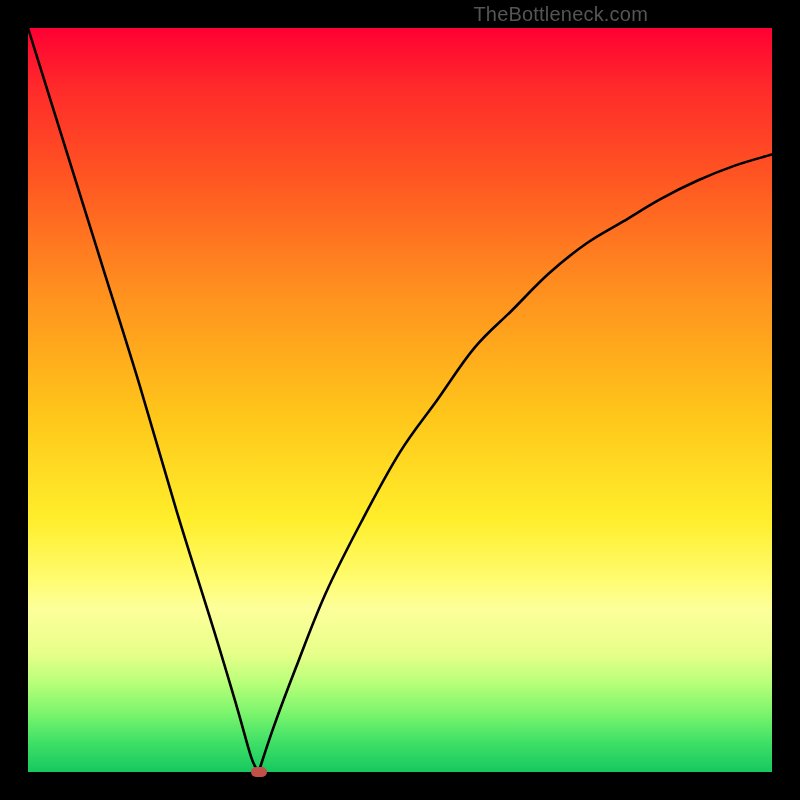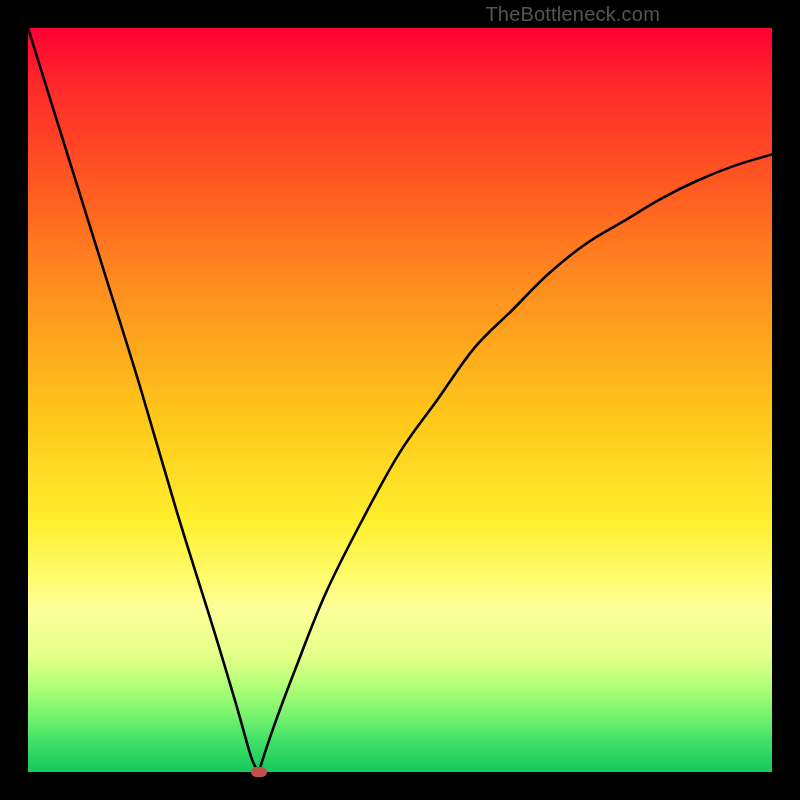--- a/index.html
+++ b/index.html
@@ -9,21 +9,20 @@
     height: 800px;
     background: #000;
     font-family: Arial, Helvetica, sans-serif;
     overflow: hidden;
   }
   .frame {
     position: relative;
     width: 658px;
     height: 800px;
     background: #000;
-    padding-left: 12px;
   }
   .plot {
     position: absolute;
     left: 28px;
     top: 28px;
     width: 744px;
     height: 744px;
     background: linear-gradient(to bottom,
       #ff0033 0%,
       #ff2a2a 8%,

